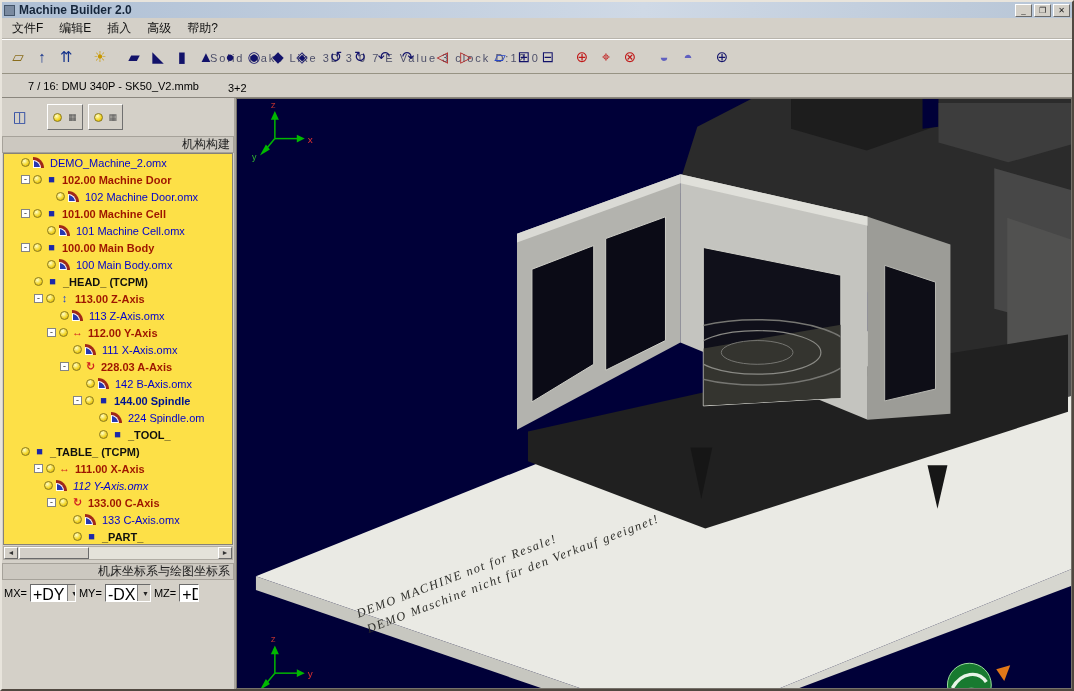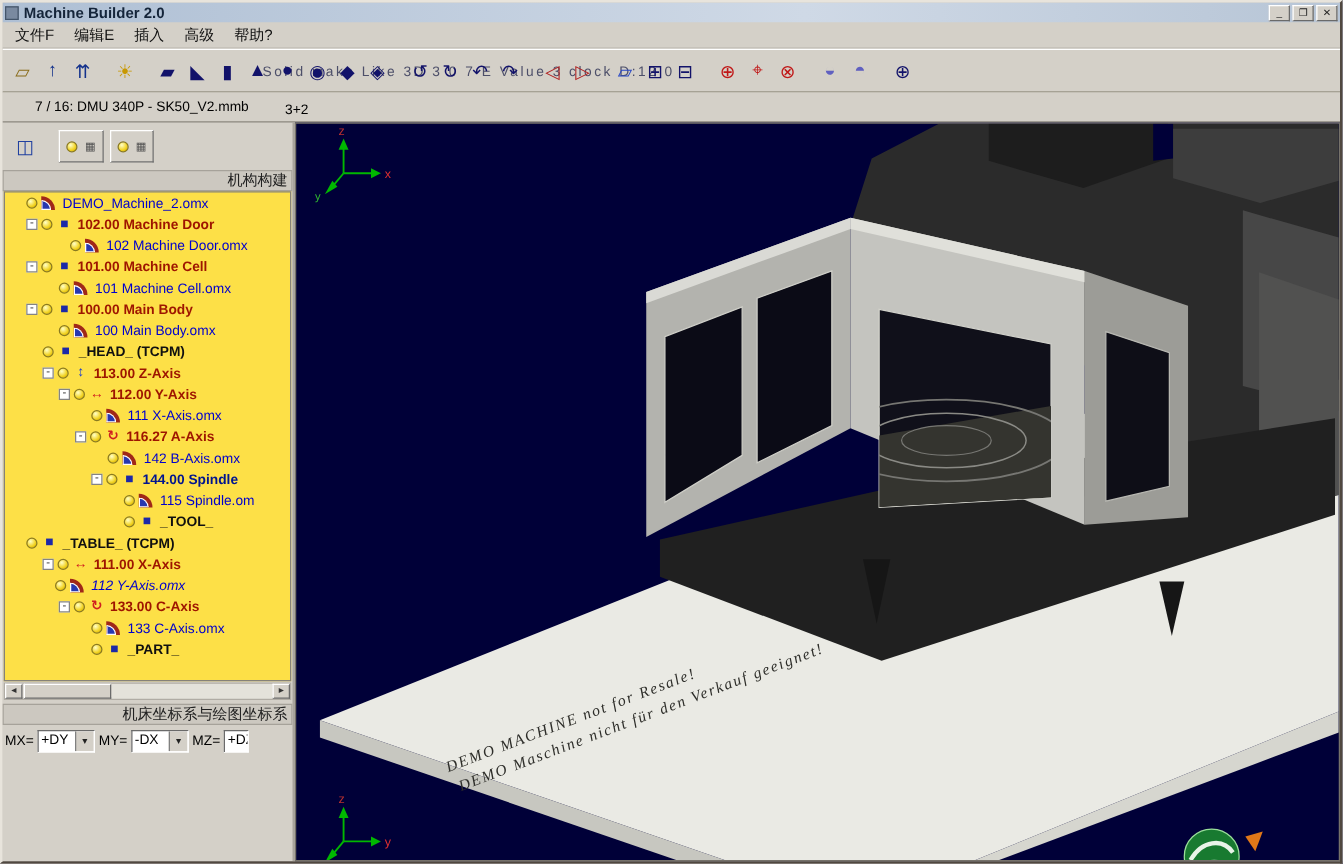--- a/index.html
+++ b/index.html
@@ -66,21 +66,21 @@
   .sb-btn{width:14px;height:12px;flex:none;background:#d4d0c8;border:1px solid;
     border-color:#fff #6a6a6a #6a6a6a #fff;font-size:7px;line-height:10px;text-align:center;color:#333;}
   .sb-track{flex:1;position:relative;}
   .sb-thumb{position:absolute;left:1px;top:0;width:70px;height:12px;background:#d4d0c8;
     border:1px solid;border-color:#fff #6a6a6a #6a6a6a #fff;}
   .coord-caption{margin-top:3px;}
   .coord-row{height:26px;flex:none;display:flex;align-items:center;padding:2px 2px;gap:3px;overflow:hidden;}
   .coord-label{font-size:11px;color:#000;flex:none;}
   .combo{height:18px;flex:none;display:flex;background:#fff;border:1px solid;
     border-color:#6a6a6a #fff #fff #6a6a6a;overflow:hidden;}
-  .combo-value{flex:1;font-size:11px;padding:1px 2px;color:#000;white-space:nowrap;}
+  .combo-value{flex:1;font-size:16px;padding:1px 2px;color:#000;white-space:nowrap;}
   .combo-arrow{width:15px;flex:none;background:#d4d0c8;border-left:1px solid #808080;
     display:flex;align-items:center;justify-content:center;font-size:7px;color:#222;}
   .combo.w46{width:46px;}
   .combo.cut{width:20px;}
   .sidebar-filler{flex:1;}
   
   .viewport{flex:1;position:relative;background:#000038;border:1px solid #76726a;min-width:0;}
   .viewport svg{position:absolute;left:0;top:0;width:100%;height:100%;display:block;}
 </style>
 </head>
@@ -204,52 +204,57 @@
             <span class="bulb"></span>
             <span class="node-icon" style="color: rgb(28, 40, 168);">■</span>
             <span class="tree-label c-black">_HEAD_  (TCPM)</span>
           </div>
           <div class="tree-row" style="padding-left: 30px;">
             <span class="expander">-</span>
             <span class="bulb"></span>
             <span class="node-icon" style="color: rgb(32, 64, 208);">↕</span>
             <span class="tree-label c-maroon">113.00 Z-Axis</span>
           </div>
+          <div class="tree-row" style="padding-left: 56px;">
+            <span class="bulb"></span>
+            <span class="omx-icon"></span>
+            <span class="tree-label c-blue">113 Z-Axis.omx</span>
+          </div>
           <div class="tree-row" style="padding-left: 43px;">
             <span class="expander">-</span>
             <span class="bulb"></span>
             <span class="node-icon" style="color: rgb(208, 32, 32);">↔</span>
             <span class="tree-label c-maroon">112.00 Y-Axis</span>
           </div>
           <div class="tree-row" style="padding-left: 69px;">
             <span class="bulb"></span>
             <span class="omx-icon"></span>
             <span class="tree-label c-blue">111 X-Axis.omx</span>
           </div>
           <div class="tree-row" style="padding-left: 56px;">
             <span class="expander">-</span>
             <span class="bulb"></span>
             <span class="node-icon" style="color: rgb(208, 32, 32);">↻</span>
-            <span class="tree-label c-maroon">116.27 A-Axis</span>
+            <span class="tree-label c-maroon">228.03 A-Axis</span>
           </div>
           <div class="tree-row" style="padding-left: 82px;">
             <span class="bulb"></span>
             <span class="omx-icon"></span>
             <span class="tree-label c-blue">142 B-Axis.omx</span>
           </div>
           <div class="tree-row" style="padding-left: 69px;">
             <span class="expander">-</span>
             <span class="bulb"></span>
             <span class="node-icon" style="color: rgb(28, 40, 168);">■</span>
             <span class="tree-label c-navy">144.00 Spindle</span>
           </div>
           <div class="tree-row" style="padding-left: 95px;">
             <span class="bulb"></span>
             <span class="omx-icon"></span>
-            <span class="tree-label c-blue">115 Spindle.om</span>
+            <span class="tree-label c-blue">224 Spindle.om</span>
           </div>
           <div class="tree-row" style="padding-left: 95px;">
             <span class="bulb"></span>
             <span class="node-icon" style="color: rgb(28, 40, 168);">■</span>
             <span class="tree-label c-black">_TOOL_</span>
           </div>
           <div class="tree-row" style="padding-left: 17px;">
             <span class="bulb"></span>
             <span class="node-icon" style="color: rgb(28, 40, 168);">■</span>
             <span class="tree-label c-black">_TABLE_  (TCPM)</span>

